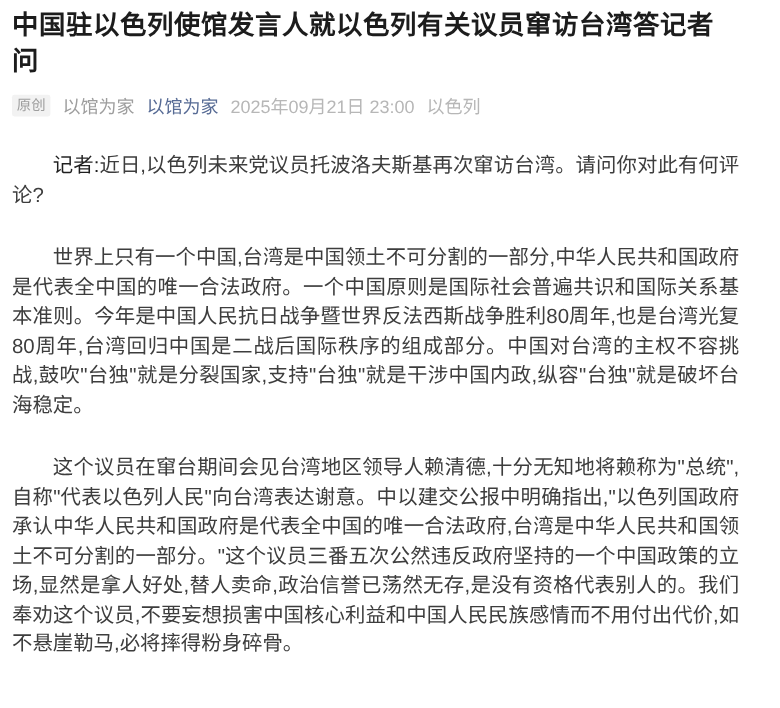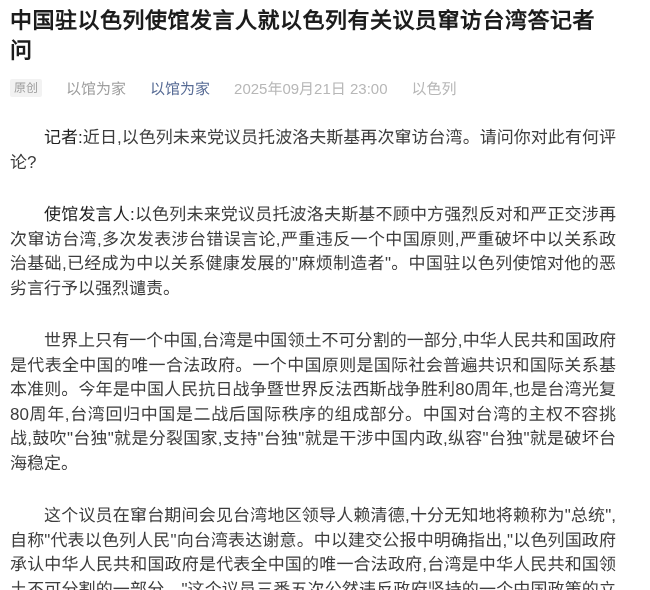--- a/index.html
+++ b/index.html
@@ -21,21 +21,21 @@
     margin: 0 0 12px 0;
     font-size: 22px;
     font-weight: 700;
     line-height: 1.35;
     color: #1c1c1c;
     letter-spacing: 0.5px;
   }
   .meta-row {
     display: flex;
     align-items: center;
-    gap: 24px;
+    gap: 10px;
     font-size: 15px;
     color: #b2b2b2;
     margin: 0 0 28px 0;
     white-space: nowrap;
   }
   .original-badge {
     display: inline-block;
     font-size: 12px;
     line-height: 1;
     padding: 3px 4px;
@@ -86,21 +86,20 @@
     <span class="meta-author">以馆为家</span>
     <span class="meta-account">以馆为家</span>
     <span class="meta-datetime">2025年09月21日 23:00</span>
     <span class="meta-location">以色列</span>
   </div>
 
   <div class="article-body">
 
     <p class="para"><span class="para-lead">记者:</span><span>近日,以色列未来党议员托波洛夫斯基再次窜访台湾。请问你对此有何评论?</span></p>
 
-    <p class="para"><span class="para-lead">使馆发言人:</span><span>以色列未来党议员托波洛夫斯基不顾中方强烈反对和严正交涉再次窜访台湾,多次发表涉台错误言论,严重违反一个中国原则,严重破坏中以关系政治基础,已经成为中以关系健康发展的"麻烦制造者"。中国驻以色列使馆对他的恶劣言行予以强烈谴责。</span></p>
 
     <p class="para"><span class="para-lead"></span><span>世界上只有一个中国,台湾是中国领土不可分割的一部分,中华人民共和国政府是代表全中国的唯一合法政府。一个中国原则是国际社会普遍共识和国际关系基本准则。今年是中国人民抗日战争暨世界反法西斯战争胜利80周年,也是台湾光复80周年,台湾回归中国是二战后国际秩序的组成部分。中国对台湾的主权不容挑战,鼓吹"台独"就是分裂国家,支持"台独"就是干涉中国内政,纵容"台独"就是破坏台海稳定。</span></p>
 
     <p class="para"><span class="para-lead"></span><span>这个议员在窜台期间会见台湾地区领导人赖清德,十分无知地将赖称为"总统",自称"代表以色列人民"向台湾表达谢意。中以建交公报中明确指出,"以色列国政府承认中华人民共和国政府是代表全中国的唯一合法政府,台湾是中华人民共和国领土不可分割的一部分。"这个议员三番五次公然违反政府坚持的一个中国政策的立场,显然是拿人好处,替人卖命,政治信誉已荡然无存,是没有资格代表别人的。我们奉劝这个议员,不要妄想损害中国核心利益和中国人民民族感情而不用付出代价,如不悬崖勒马,必将摔得粉身碎骨。</span></p>
 
   </div>
 
 </div>
 
 </body></html>

